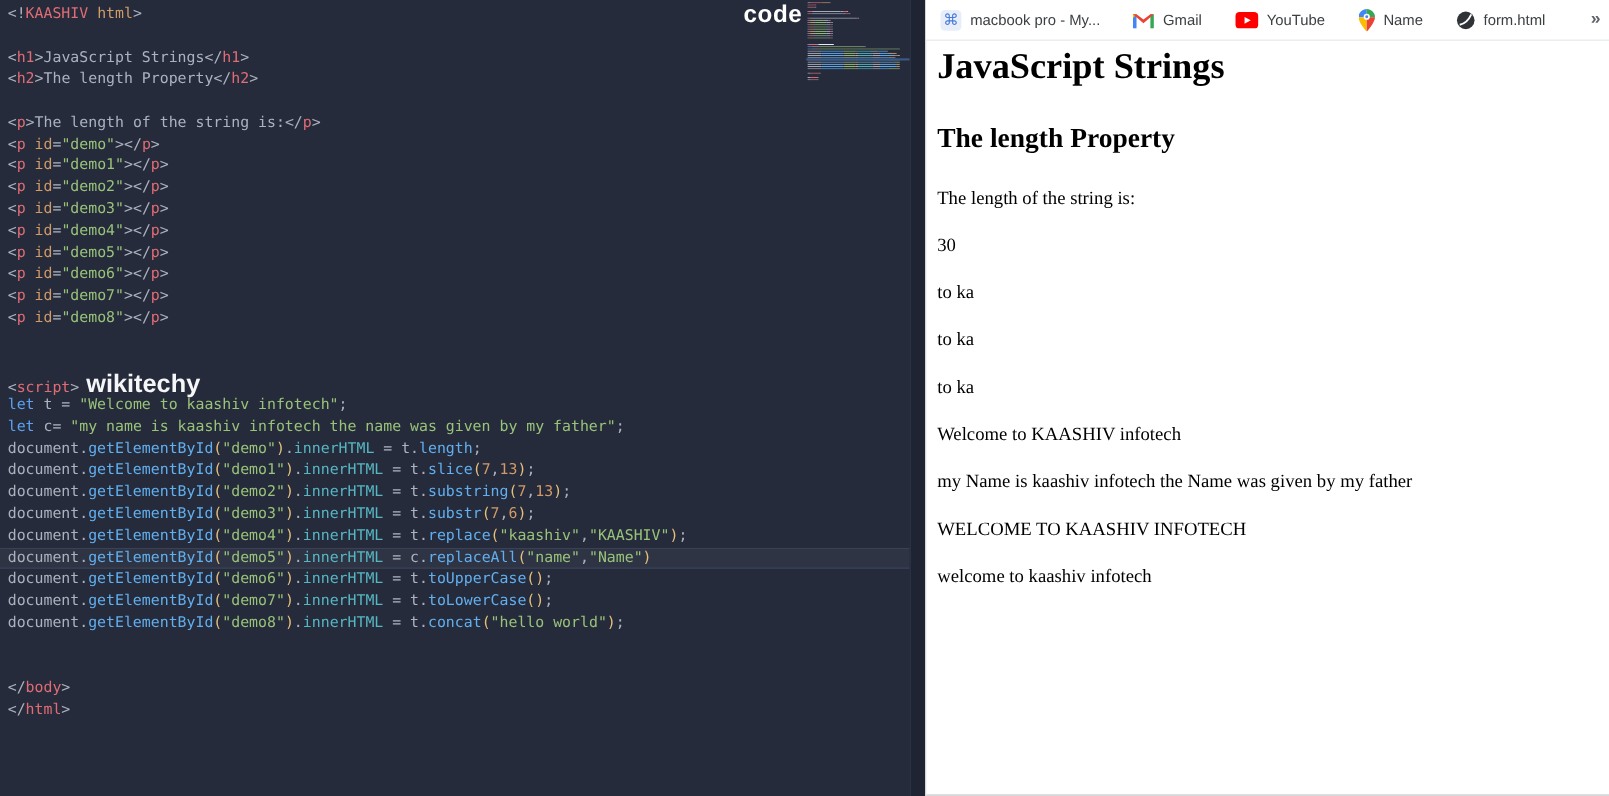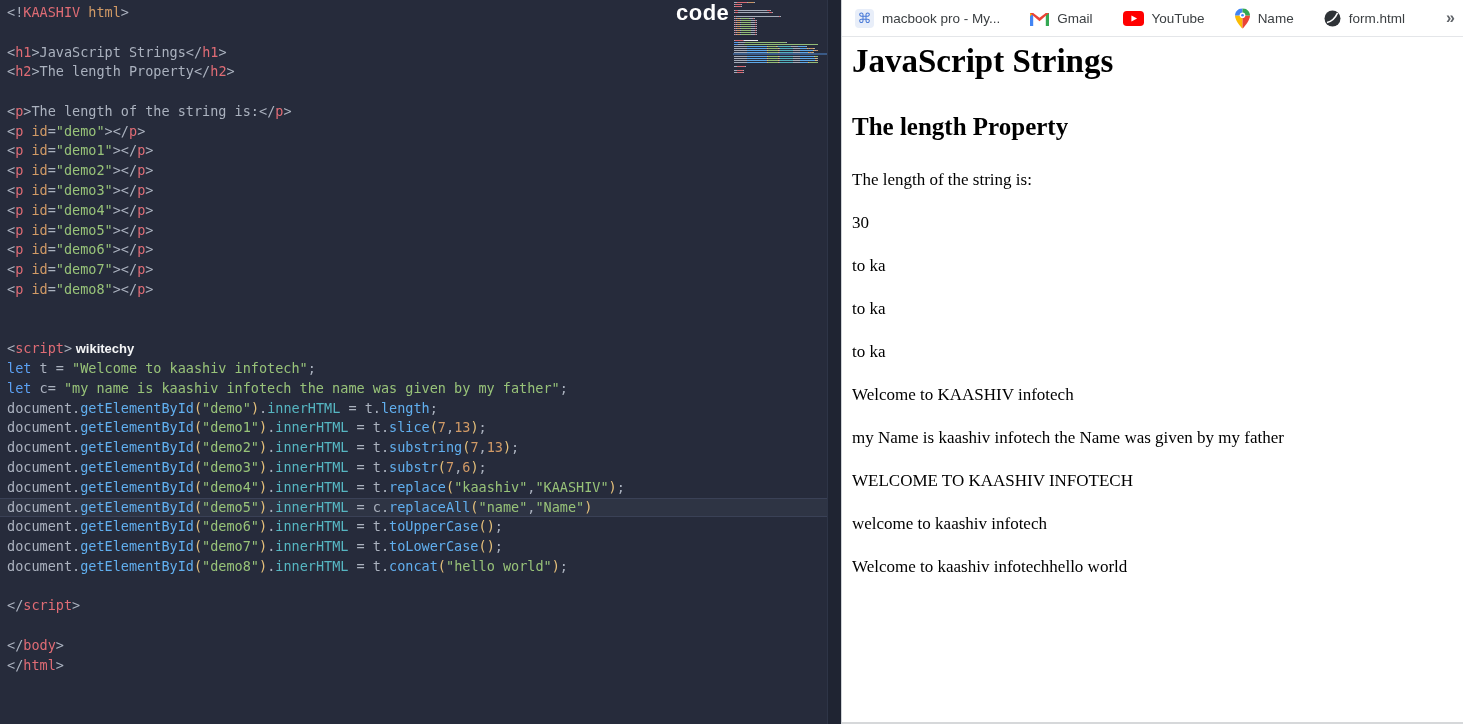--- a/index.html
+++ b/index.html
@@ -5,21 +5,21 @@
   html,body{margin:0;padding:0;background:#fff;}
   .screen{width:1463px;height:724px;display:flex;overflow:hidden;position:relative;font-family:"Liberation Sans",sans-serif;}
 
   
   .editor{width:841px;height:724px;background:#262b3b;position:relative;flex:none;}
   .editor-strip{position:absolute;top:0;right:0;width:13px;height:100%;background:#1f2432;border-left:1px solid #2e3547;}
   .code-lines{position:absolute;top:3px;left:0;width:828px;
     font-family:"DejaVu Sans Mono","Liberation Mono",monospace;font-size:13.5px;}
   .code-line{height:19.79px;line-height:19.79px;white-space:pre;padding-left:7px;}
   .code-line.hl{background:#2e3444;box-shadow:inset 0 1px 0 #3a4156,inset 0 -1px 0 #3a4156;}
-  .seg-wm{font-family:"Liberation Sans",sans-serif;font-weight:700;font-size:13px;}
+  .seg-wm{font-family:"Liberation Sans",sans-serif;font-weight:700;font-size:23px;}
 
   .code-overlay-label{position:absolute;top:0;left:676px;color:#ffffff;font-size:22px;font-weight:600;letter-spacing:.5px;}
 
   .minimap{position:absolute;top:2px;right:23px;width:84px;}
   .mm-row{height:1px;margin-bottom:1px;display:flex;overflow:hidden;max-width:84px;}
   .mm-row div{height:1px;flex:none;opacity:.95;}
   .mm-hl-bar{position:absolute;top:53px;right:0;width:108px;height:2px;background:#3a5a86;}
 
   
   .browser{width:622px;height:724px;background:#ffffff;position:relative;flex:none;border-left:1px solid #cfd3d6;box-sizing:border-box;}
@@ -68,21 +68,20 @@
         <div class="code-line"><span style="color: rgb(171, 178, 191);">document.</span><span style="color: rgb(97, 175, 239);">getElementById</span><span style="color: rgb(229, 192, 123);">(</span><span style="color: rgb(152, 195, 121);">"demo"</span><span style="color: rgb(229, 192, 123);">)</span><span style="color: rgb(171, 178, 191);">.</span><span style="color: rgb(86, 182, 194);">innerHTML</span><span style="color: rgb(171, 178, 191);"> = t.</span><span style="color: rgb(97, 175, 239);">length</span><span style="color: rgb(171, 178, 191);">;</span></div>
         <div class="code-line"><span style="color: rgb(171, 178, 191);">document.</span><span style="color: rgb(97, 175, 239);">getElementById</span><span style="color: rgb(229, 192, 123);">(</span><span style="color: rgb(152, 195, 121);">"demo1"</span><span style="color: rgb(229, 192, 123);">)</span><span style="color: rgb(171, 178, 191);">.</span><span style="color: rgb(86, 182, 194);">innerHTML</span><span style="color: rgb(171, 178, 191);"> = t.</span><span style="color: rgb(97, 175, 239);">slice</span><span style="color: rgb(229, 192, 123);">(</span><span style="color: rgb(209, 154, 102);">7</span><span style="color: rgb(171, 178, 191);">,</span><span style="color: rgb(209, 154, 102);">13</span><span style="color: rgb(229, 192, 123);">)</span><span style="color: rgb(171, 178, 191);">;</span></div>
         <div class="code-line"><span style="color: rgb(171, 178, 191);">document.</span><span style="color: rgb(97, 175, 239);">getElementById</span><span style="color: rgb(229, 192, 123);">(</span><span style="color: rgb(152, 195, 121);">"demo2"</span><span style="color: rgb(229, 192, 123);">)</span><span style="color: rgb(171, 178, 191);">.</span><span style="color: rgb(86, 182, 194);">innerHTML</span><span style="color: rgb(171, 178, 191);"> = t.</span><span style="color: rgb(97, 175, 239);">substring</span><span style="color: rgb(229, 192, 123);">(</span><span style="color: rgb(209, 154, 102);">7</span><span style="color: rgb(171, 178, 191);">,</span><span style="color: rgb(209, 154, 102);">13</span><span style="color: rgb(229, 192, 123);">)</span><span style="color: rgb(171, 178, 191);">;</span></div>
         <div class="code-line"><span style="color: rgb(171, 178, 191);">document.</span><span style="color: rgb(97, 175, 239);">getElementById</span><span style="color: rgb(229, 192, 123);">(</span><span style="color: rgb(152, 195, 121);">"demo3"</span><span style="color: rgb(229, 192, 123);">)</span><span style="color: rgb(171, 178, 191);">.</span><span style="color: rgb(86, 182, 194);">innerHTML</span><span style="color: rgb(171, 178, 191);"> = t.</span><span style="color: rgb(97, 175, 239);">substr</span><span style="color: rgb(229, 192, 123);">(</span><span style="color: rgb(209, 154, 102);">7</span><span style="color: rgb(171, 178, 191);">,</span><span style="color: rgb(209, 154, 102);">6</span><span style="color: rgb(229, 192, 123);">)</span><span style="color: rgb(171, 178, 191);">;</span></div>
         <div class="code-line"><span style="color: rgb(171, 178, 191);">document.</span><span style="color: rgb(97, 175, 239);">getElementById</span><span style="color: rgb(229, 192, 123);">(</span><span style="color: rgb(152, 195, 121);">"demo4"</span><span style="color: rgb(229, 192, 123);">)</span><span style="color: rgb(171, 178, 191);">.</span><span style="color: rgb(86, 182, 194);">innerHTML</span><span style="color: rgb(171, 178, 191);"> = t.</span><span style="color: rgb(97, 175, 239);">replace</span><span style="color: rgb(229, 192, 123);">(</span><span style="color: rgb(152, 195, 121);">"kaashiv"</span><span style="color: rgb(171, 178, 191);">,</span><span style="color: rgb(152, 195, 121);">"KAASHIV"</span><span style="color: rgb(229, 192, 123);">)</span><span style="color: rgb(171, 178, 191);">;</span></div>
         <div class="code-line hl"><span style="color: rgb(171, 178, 191);">document.</span><span style="color: rgb(97, 175, 239);">getElementById</span><span style="color: rgb(229, 192, 123);">(</span><span style="color: rgb(152, 195, 121);">"demo5"</span><span style="color: rgb(229, 192, 123);">)</span><span style="color: rgb(171, 178, 191);">.</span><span style="color: rgb(86, 182, 194);">innerHTML</span><span style="color: rgb(171, 178, 191);"> = c.</span><span style="color: rgb(97, 175, 239);">replaceAll</span><span style="color: rgb(229, 192, 123);">(</span><span style="color: rgb(152, 195, 121);">"name"</span><span style="color: rgb(171, 178, 191);">,</span><span style="color: rgb(152, 195, 121);">"Name"</span><span style="color: rgb(229, 192, 123);">)</span></div>
         <div class="code-line"><span style="color: rgb(171, 178, 191);">document.</span><span style="color: rgb(97, 175, 239);">getElementById</span><span style="color: rgb(229, 192, 123);">(</span><span style="color: rgb(152, 195, 121);">"demo6"</span><span style="color: rgb(229, 192, 123);">)</span><span style="color: rgb(171, 178, 191);">.</span><span style="color: rgb(86, 182, 194);">innerHTML</span><span style="color: rgb(171, 178, 191);"> = t.</span><span style="color: rgb(97, 175, 239);">toUpperCase</span><span style="color: rgb(229, 192, 123);">(</span><span style="color: rgb(229, 192, 123);">)</span><span style="color: rgb(171, 178, 191);">;</span></div>
         <div class="code-line"><span style="color: rgb(171, 178, 191);">document.</span><span style="color: rgb(97, 175, 239);">getElementById</span><span style="color: rgb(229, 192, 123);">(</span><span style="color: rgb(152, 195, 121);">"demo7"</span><span style="color: rgb(229, 192, 123);">)</span><span style="color: rgb(171, 178, 191);">.</span><span style="color: rgb(86, 182, 194);">innerHTML</span><span style="color: rgb(171, 178, 191);"> = t.</span><span style="color: rgb(97, 175, 239);">toLowerCase</span><span style="color: rgb(229, 192, 123);">(</span><span style="color: rgb(229, 192, 123);">)</span><span style="color: rgb(171, 178, 191);">;</span></div>
         <div class="code-line"><span style="color: rgb(171, 178, 191);">document.</span><span style="color: rgb(97, 175, 239);">getElementById</span><span style="color: rgb(229, 192, 123);">(</span><span style="color: rgb(152, 195, 121);">"demo8"</span><span style="color: rgb(229, 192, 123);">)</span><span style="color: rgb(171, 178, 191);">.</span><span style="color: rgb(86, 182, 194);">innerHTML</span><span style="color: rgb(171, 178, 191);"> = t.</span><span style="color: rgb(97, 175, 239);">concat</span><span style="color: rgb(229, 192, 123);">(</span><span style="color: rgb(152, 195, 121);">"hello world"</span><span style="color: rgb(229, 192, 123);">)</span><span style="color: rgb(171, 178, 191);">;</span></div>
         <div class="code-line"></div>
-        <div class="code-line"><span style="color: rgb(171, 178, 191);">&lt;/</span><span style="color: rgb(224, 108, 117);">script</span><span style="color: rgb(171, 178, 191);">&gt;</span></div>
         <div class="code-line"></div>
         <div class="code-line"><span style="color: rgb(171, 178, 191);">&lt;/</span><span style="color: rgb(224, 108, 117);">body</span><span style="color: rgb(171, 178, 191);">&gt;</span></div>
         <div class="code-line"><span style="color: rgb(171, 178, 191);">&lt;/</span><span style="color: rgb(224, 108, 117);">html</span><span style="color: rgb(171, 178, 191);">&gt;</span></div>
       </div>
     <div class="code-overlay-label">code</div>
     <div class="minimap">
         <div class="mm-row">
           <div style="width: 3px; background: rgb(171, 178, 191);"></div>
           <div style="width: 10px; background: rgb(224, 108, 117);"></div>
           <div style="width: 1px; background: rgb(171, 178, 191);"></div>
@@ -452,18 +451,17 @@
 
     <p>The length of the string is:</p>
         <p>30</p>
         <p>to ka</p>
         <p>to ka</p>
         <p>to ka</p>
         <p>Welcome to KAASHIV infotech</p>
         <p>my Name is kaashiv infotech the Name was given by my father</p>
         <p>WELCOME TO KAASHIV INFOTECH</p>
         <p>welcome to kaashiv infotech</p>
-        <p>Welcome to kaashiv infotechhello world</p>
       </div>
     <div class="browser-bottom-strip"></div>
   </div>
 
 </div>
 
 </body></html>

